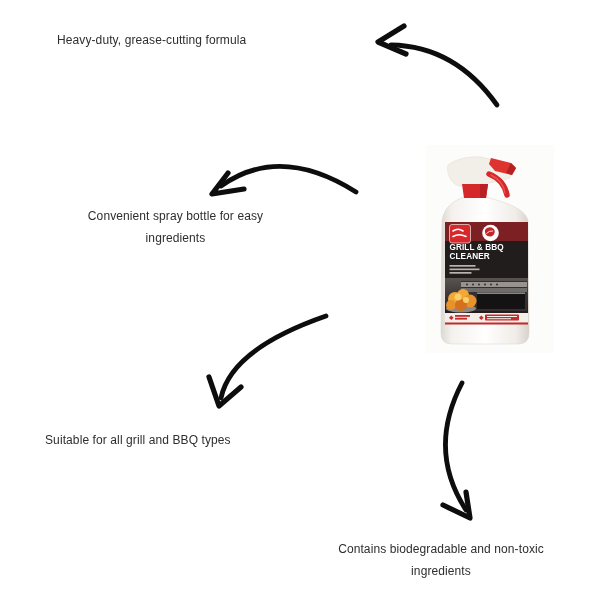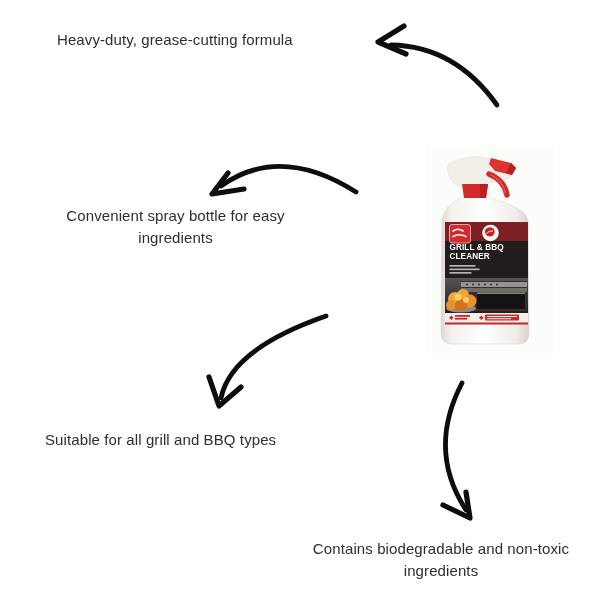--- a/index.html
+++ b/index.html
@@ -7,21 +7,21 @@
     width:600px;height:600px;
     background:#ffffff;
     font-family:"Liberation Sans", sans-serif;
     position:relative;
     overflow:hidden;
   }
   .canvas{position:absolute;inset:0;width:600px;height:600px;}
   .feature{
     position:absolute;
     color:#2e2e2e;
-    font-size:15px;
+    font-size:12px;
     line-height:22px;
     letter-spacing:0.1px;
   }
   .one-line{white-space:nowrap;}
   .two-line{white-space:pre-line;text-align:center;}
   #feature-1{left:57px;top:29px;}
   #feature-2{left:38px;top:205px;width:275px;}
   #feature-3{left:45px;top:429px;}
   #feature-4{left:286px;top:538px;width:310px;}
   .arrows-svg{position:absolute;left:0;top:0;}

